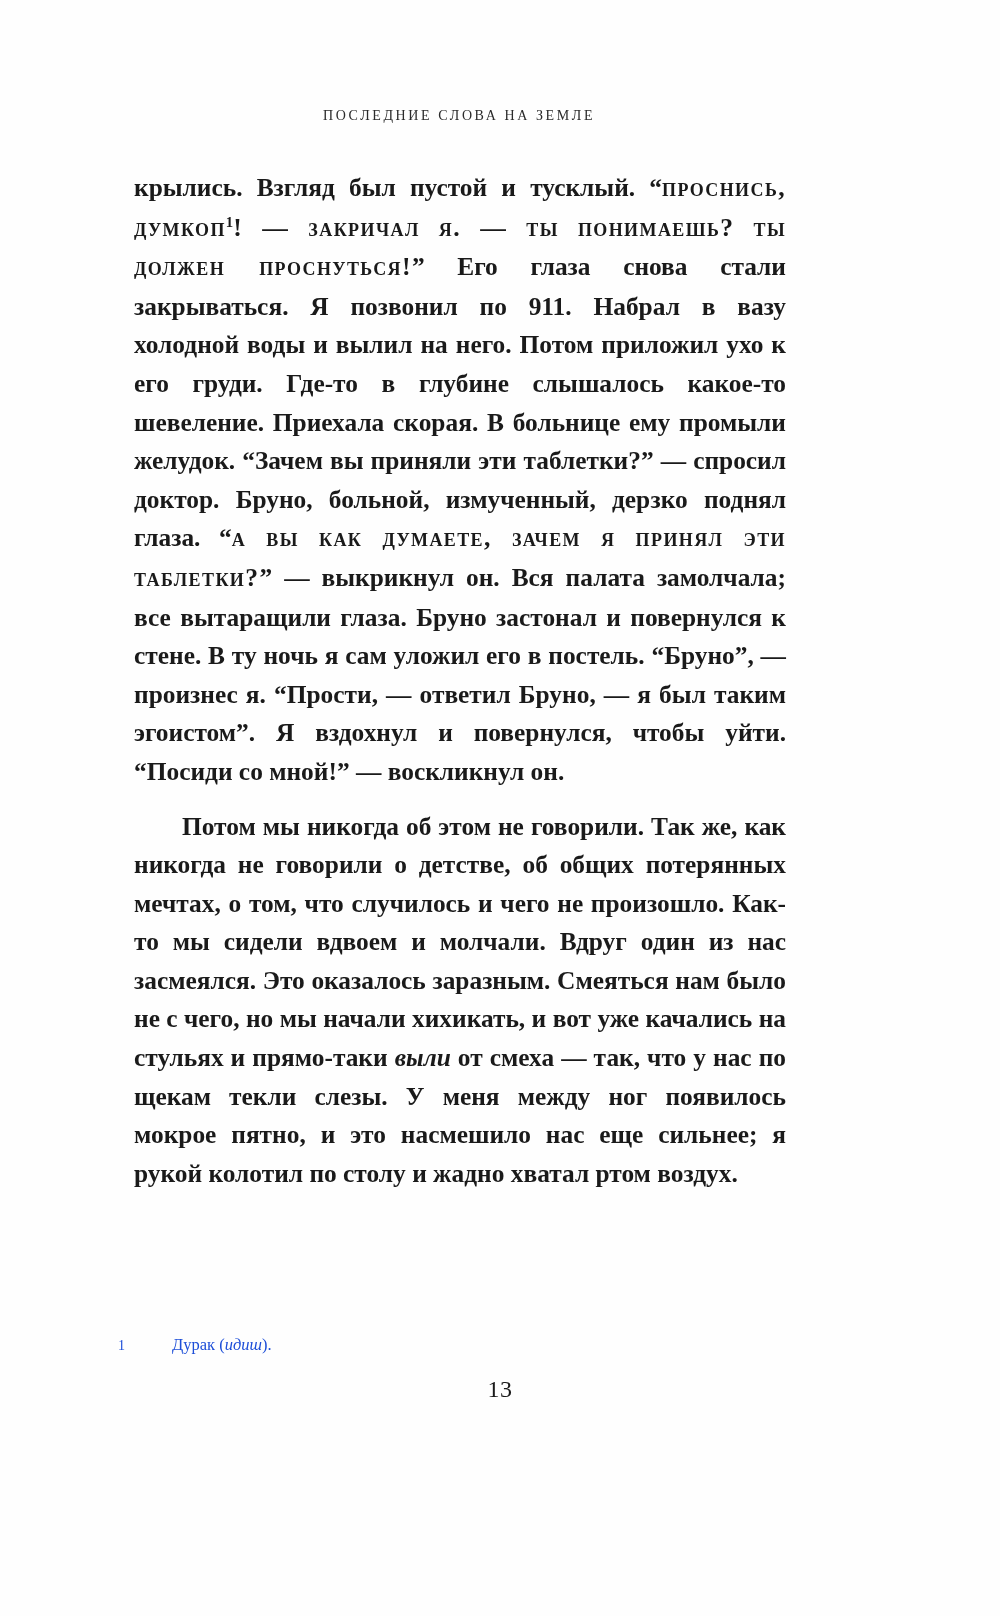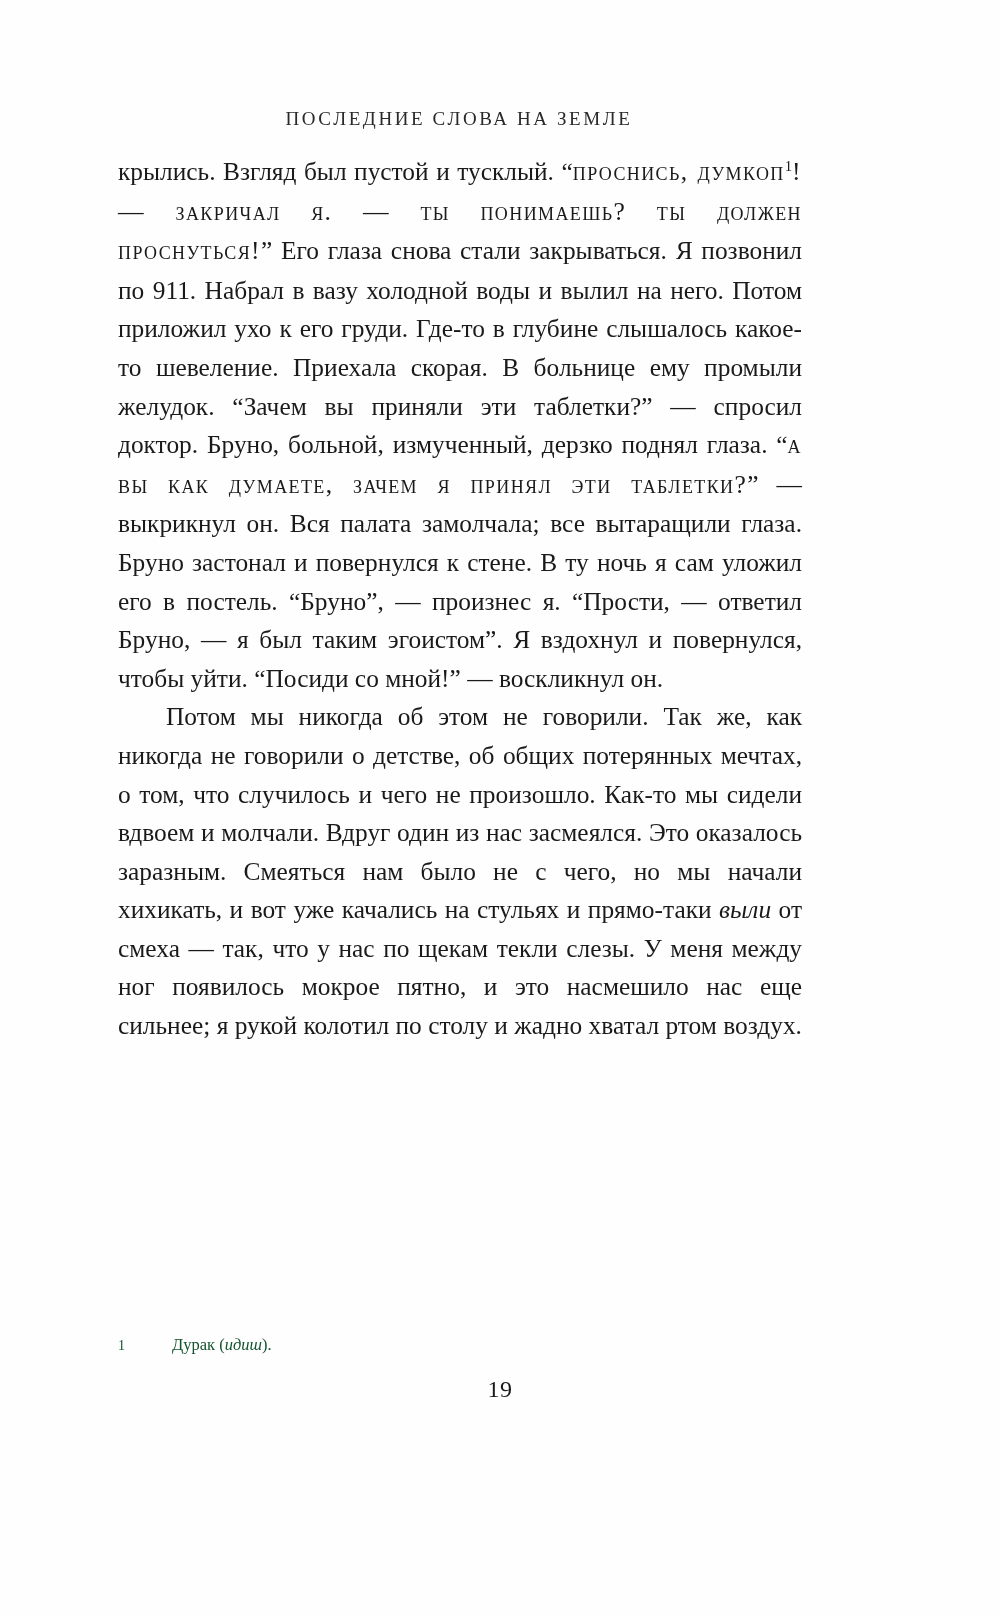--- a/index.html
+++ b/index.html
@@ -25,45 +25,46 @@
     background: #fefefe;
   }
 
   
   .running-head {
     position: absolute;
     left: 118px;
     top: 108px;
     width: 682px;
     text-align: center;
-    font-size: 19px;
+    font-size: 14px;
     letter-spacing: 2.6px;
     text-transform: uppercase;
     color: #2a2a2a;
     font-variant: small-caps;
     white-space: nowrap;
   }
 
   
   .textblock {
     position: absolute;
     left: 118px;
     top: 152px;
     width: 684px;
   }
 
   p.body-par {
-    margin: 0;
+    margin: 16px;
     font-size: 25.4px;
     line-height: 38.6px;
     text-align: justify;
     text-justify: inter-word;
     color: #1a1a1a;
     -webkit-hyphens: manual;
     hyphens: manual;
+    font-weight: bold;
   }
   p.body-par.indent {
     text-indent: 48px;
   }
 
   
   .sc {
     font-variant: small-caps;
     text-transform: lowercase;
     letter-spacing: 1.4px;
@@ -79,21 +80,21 @@
   }
 
   
   .footnote {
     position: absolute;
     left: 118px;
     top: 1334px;
     width: 684px;
     font-size: 16.5px;
     line-height: 22px;
-    color: #14532d;
+    color: #1d4ed8;
   }
   .footnote .fn-marker {
     display: inline-block;
     width: 54px;
     font-size: 14px;
   }
 
   
   .folio {
     position: absolute;
@@ -117,15 +118,15 @@
     <div id="paragraphs-host">
         <p class="body-par"><span>крылись. Взгляд был пустой и тусклый. “</span><span class="sc">Проснись, думкоп</span><sup class="fn">1</sup><span class="sc">! — закричал я. — Ты понимаешь? Ты должен проснуться!</span><span>” Его глаза снова стали закрываться. Я позвонил по 911. Набрал в вазу холодной воды и вылил на него. Потом приложил ухо к его груди. Где-то в глубине слышалось какое-то шевеление. Приехала скорая. В больнице ему промыли желудок. “Зачем вы приняли эти таблетки?” — спросил доктор. Бруно, больной, измученный, дерзко поднял глаза. “</span><span class="sc">А вы как думаете, зачем я принял эти таблетки?</span><span>” — выкрикнул он. Вся палата замолчала; все вытаращили глаза. Бруно застонал и повернулся к стене. В ту ночь я сам уложил его в постель. “Бруно”, — произнес я. “Прости, — ответил Бруно, — я был таким эгоистом”. Я вздохнул и повернулся, чтобы уйти. “Посиди со мной!” — воскликнул он.</span></p>
         <p class="body-par indent"><span>Потом мы никогда об этом не говорили. Так же, как никогда не говорили о детстве, об общих потерянных мечтах, о том, что случилось и чего не произошло. Как-то мы сидели вдвоем и молчали. Вдруг один из нас засмеялся. Это оказалось заразным. Смеяться нам было не с чего, но мы начали хихикать, и вот уже качались на стульях и прямо-таки </span><em class="ital">выли</em><span> от смеха — так, что у нас по щекам текли слезы. У меня между ног появилось мокрое пятно, и это насмешило нас еще сильнее; я рукой колотил по столу и жадно хватал ртом воздух.</span></p>
       </div>
   </div>
 
   <div class="footnote">
     <span class="fn-marker">1</span><span id="footnote-host"><span>Дурак (</span><em class="ital">идиш</em><span>).</span></span>
   </div>
 
-  <div class="folio">19</div>
+  <div class="folio">13</div>
 
 </div>
 
 </body></html>

